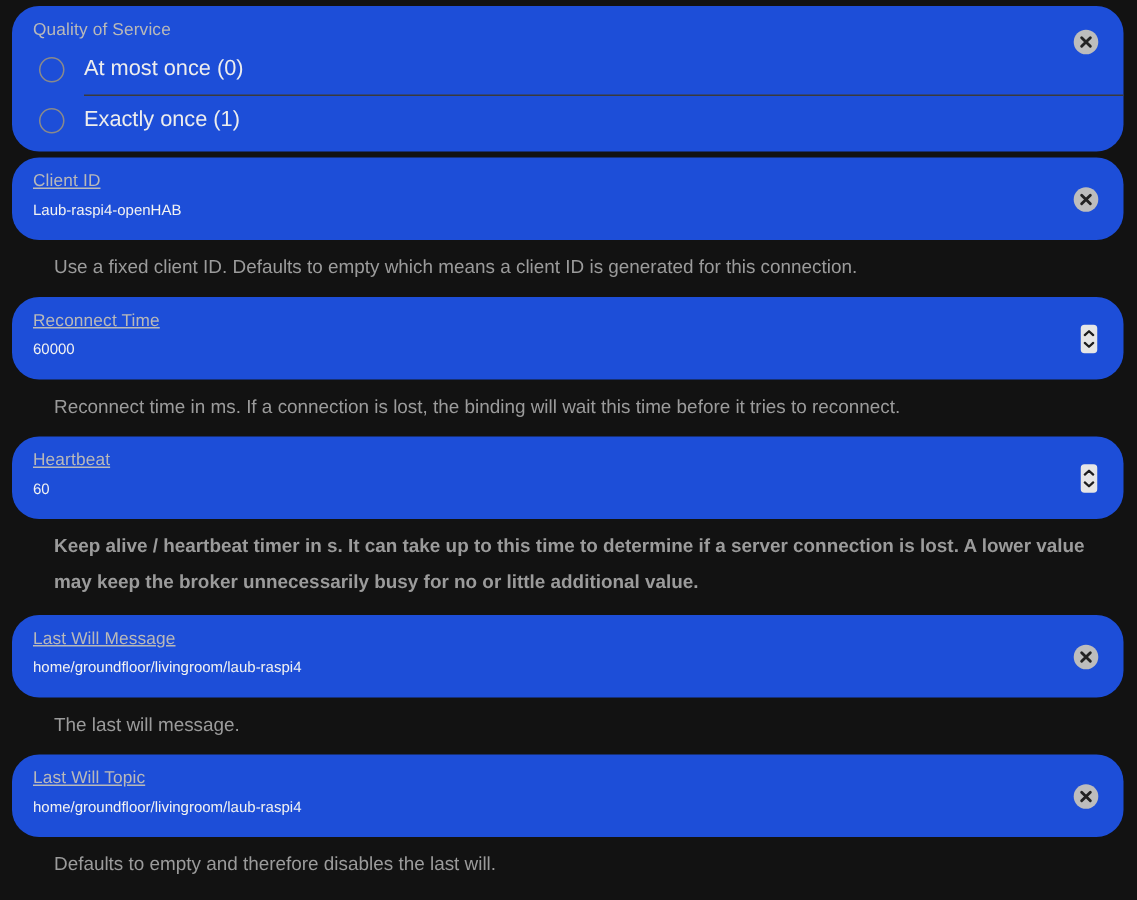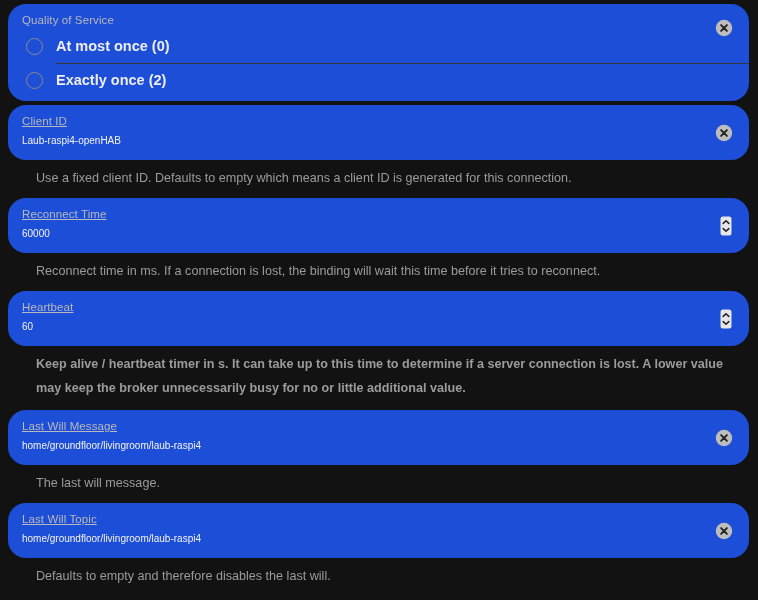--- a/index.html
+++ b/index.html
@@ -93,21 +93,20 @@
     border-radius: 50%;
     background: #ffffff;
     transform: translate(-50%, -50%);
   }
 
   .radio-label {
     font-size: 14.5px;
     color: #ededed;
     margin-left: 13px;
     line-height: 17px;
-    font-weight: bold;
   }
 
   
   .field {
     position: relative;
     padding: 9px 46px 9px 14px;
     min-height: 54px;
   }
 
   .field-label {
@@ -186,21 +185,21 @@
     <div class="radio-list">
 
       <div class="radio-row">
         <span class="radio"></span>
         <span class="radio-label">At most once (0)</span>
       </div>
 
 
       <div class="radio-row">
         <span class="radio"></span>
-        <span class="radio-label">Exactly once (2)</span>
+        <span class="radio-label">Exactly once (1)</span>
       </div>
 
     </div>
   </div>
 
   <div class="card-gap-top"></div>
   <div class="card">
     <div class="field">
       <div class="field-label">Client ID</div>
       <div class="field-value">Laub-raspi4-openHAB</div>

